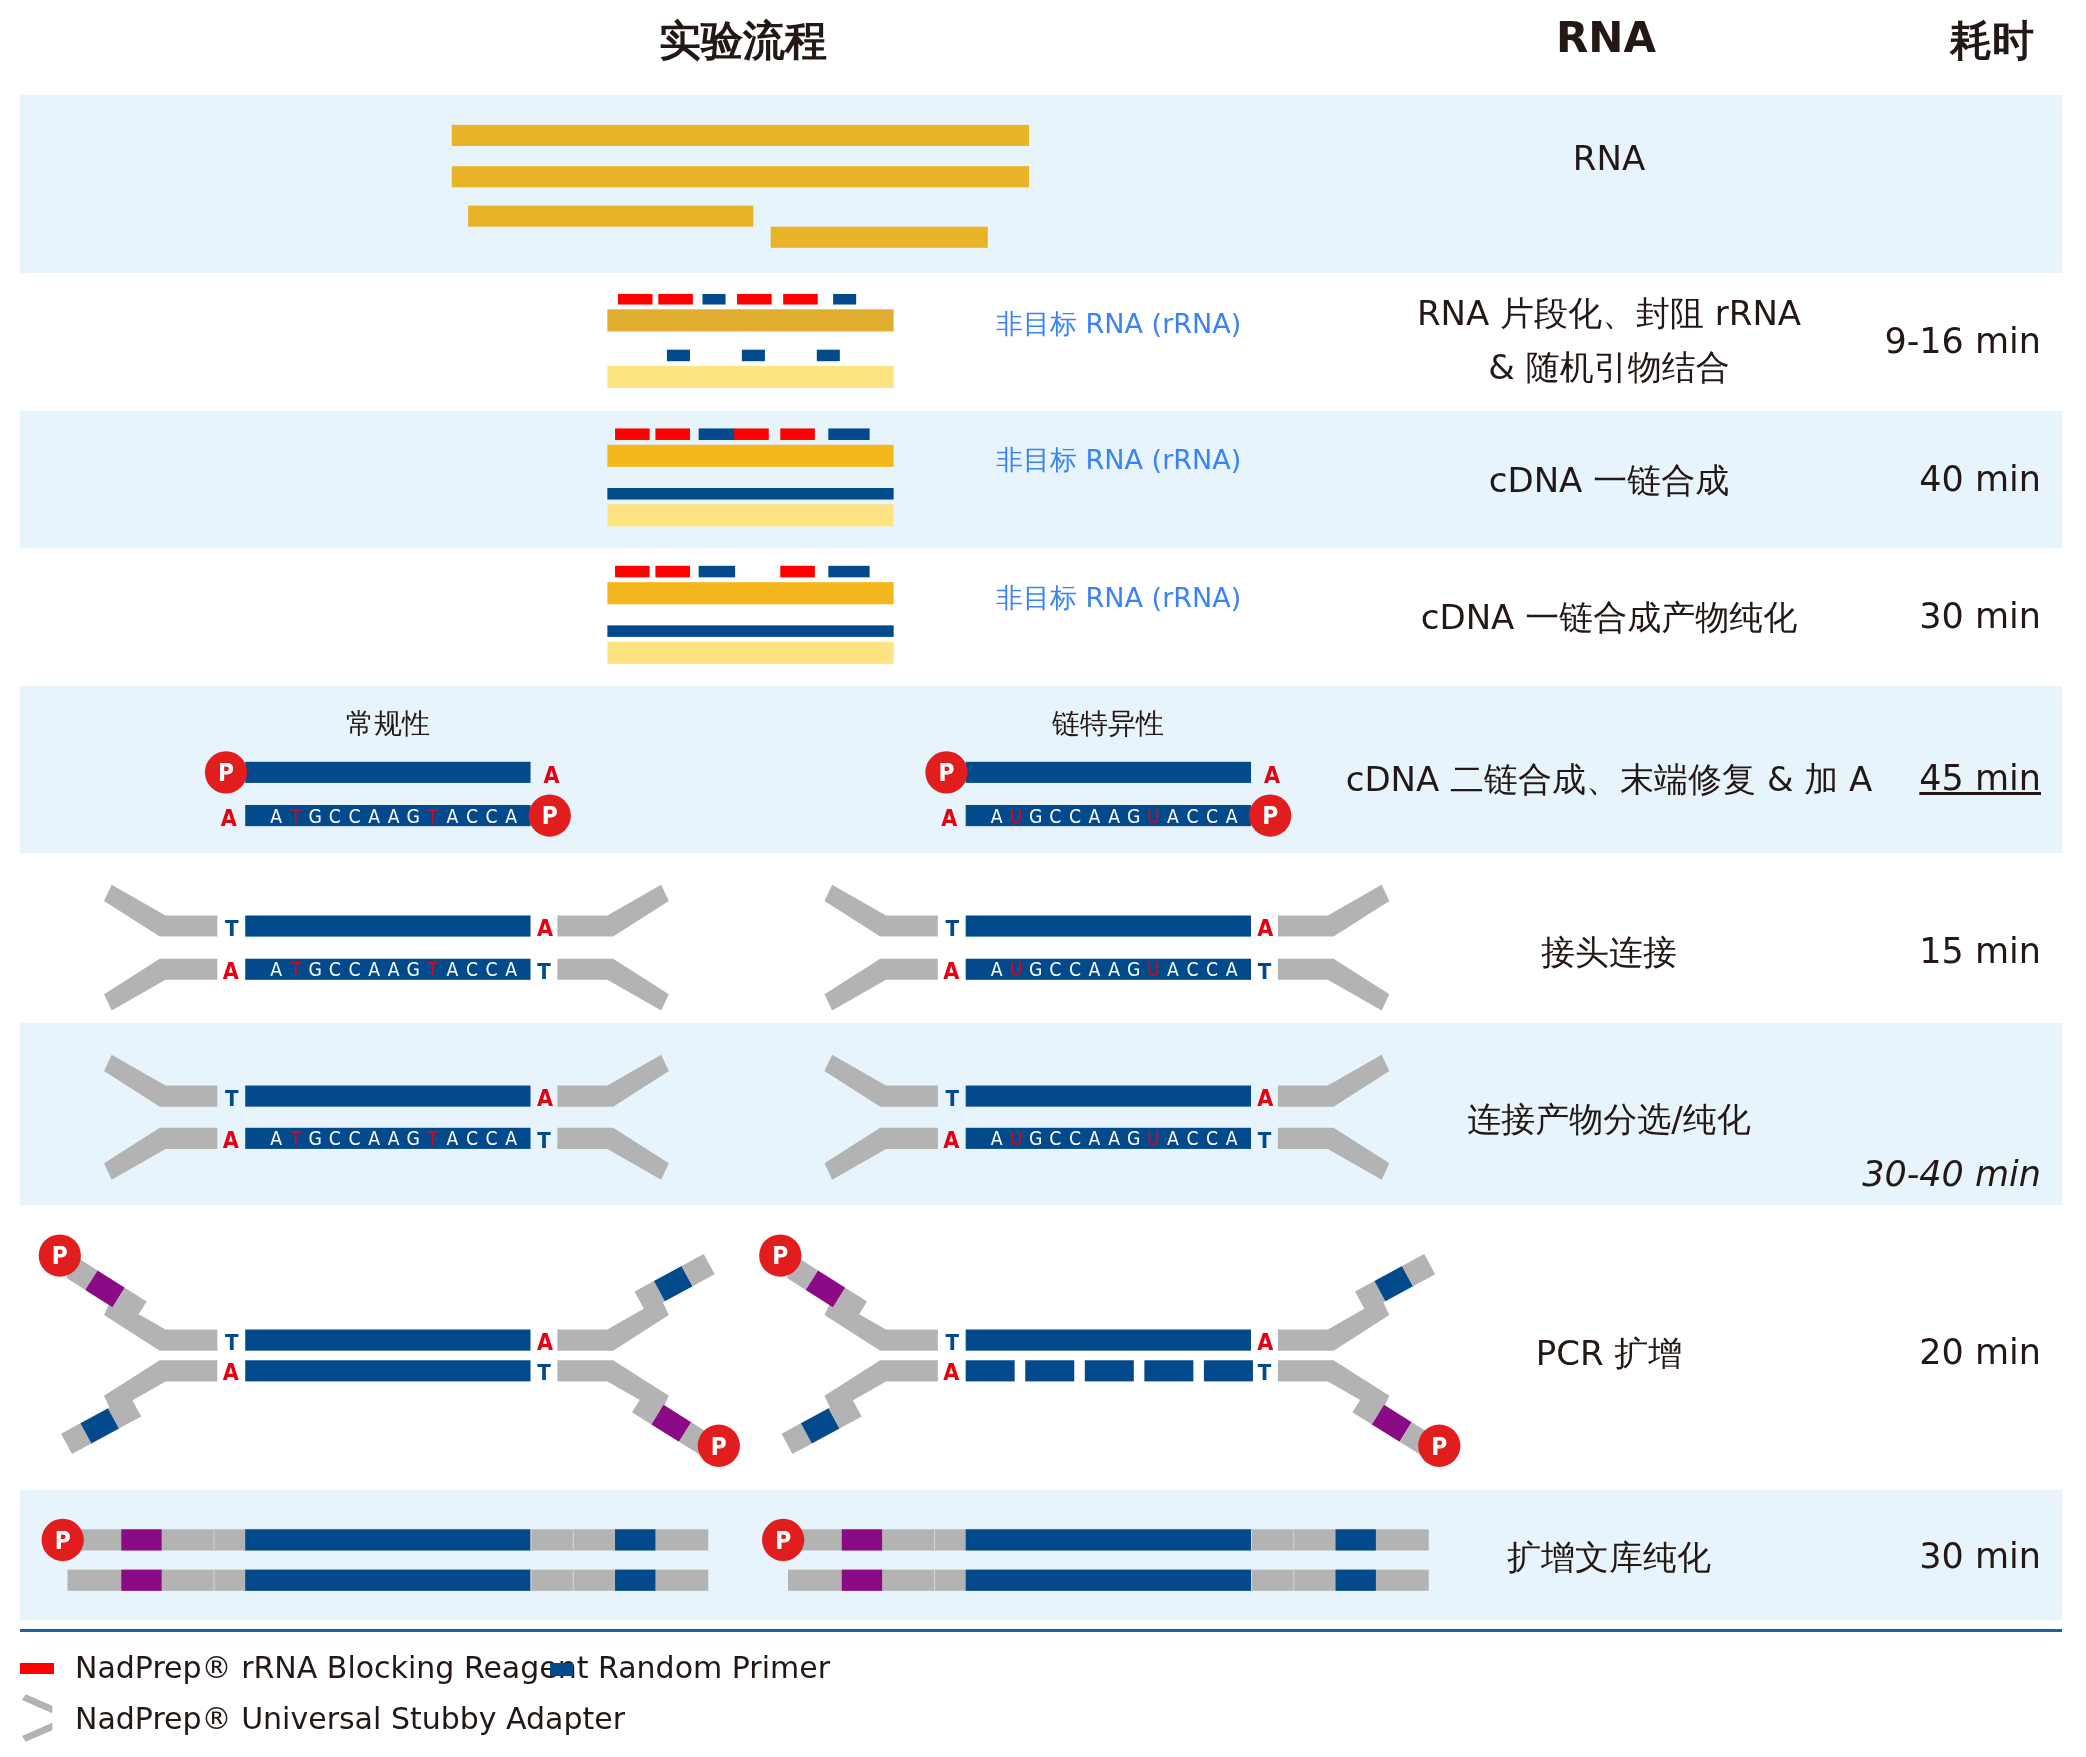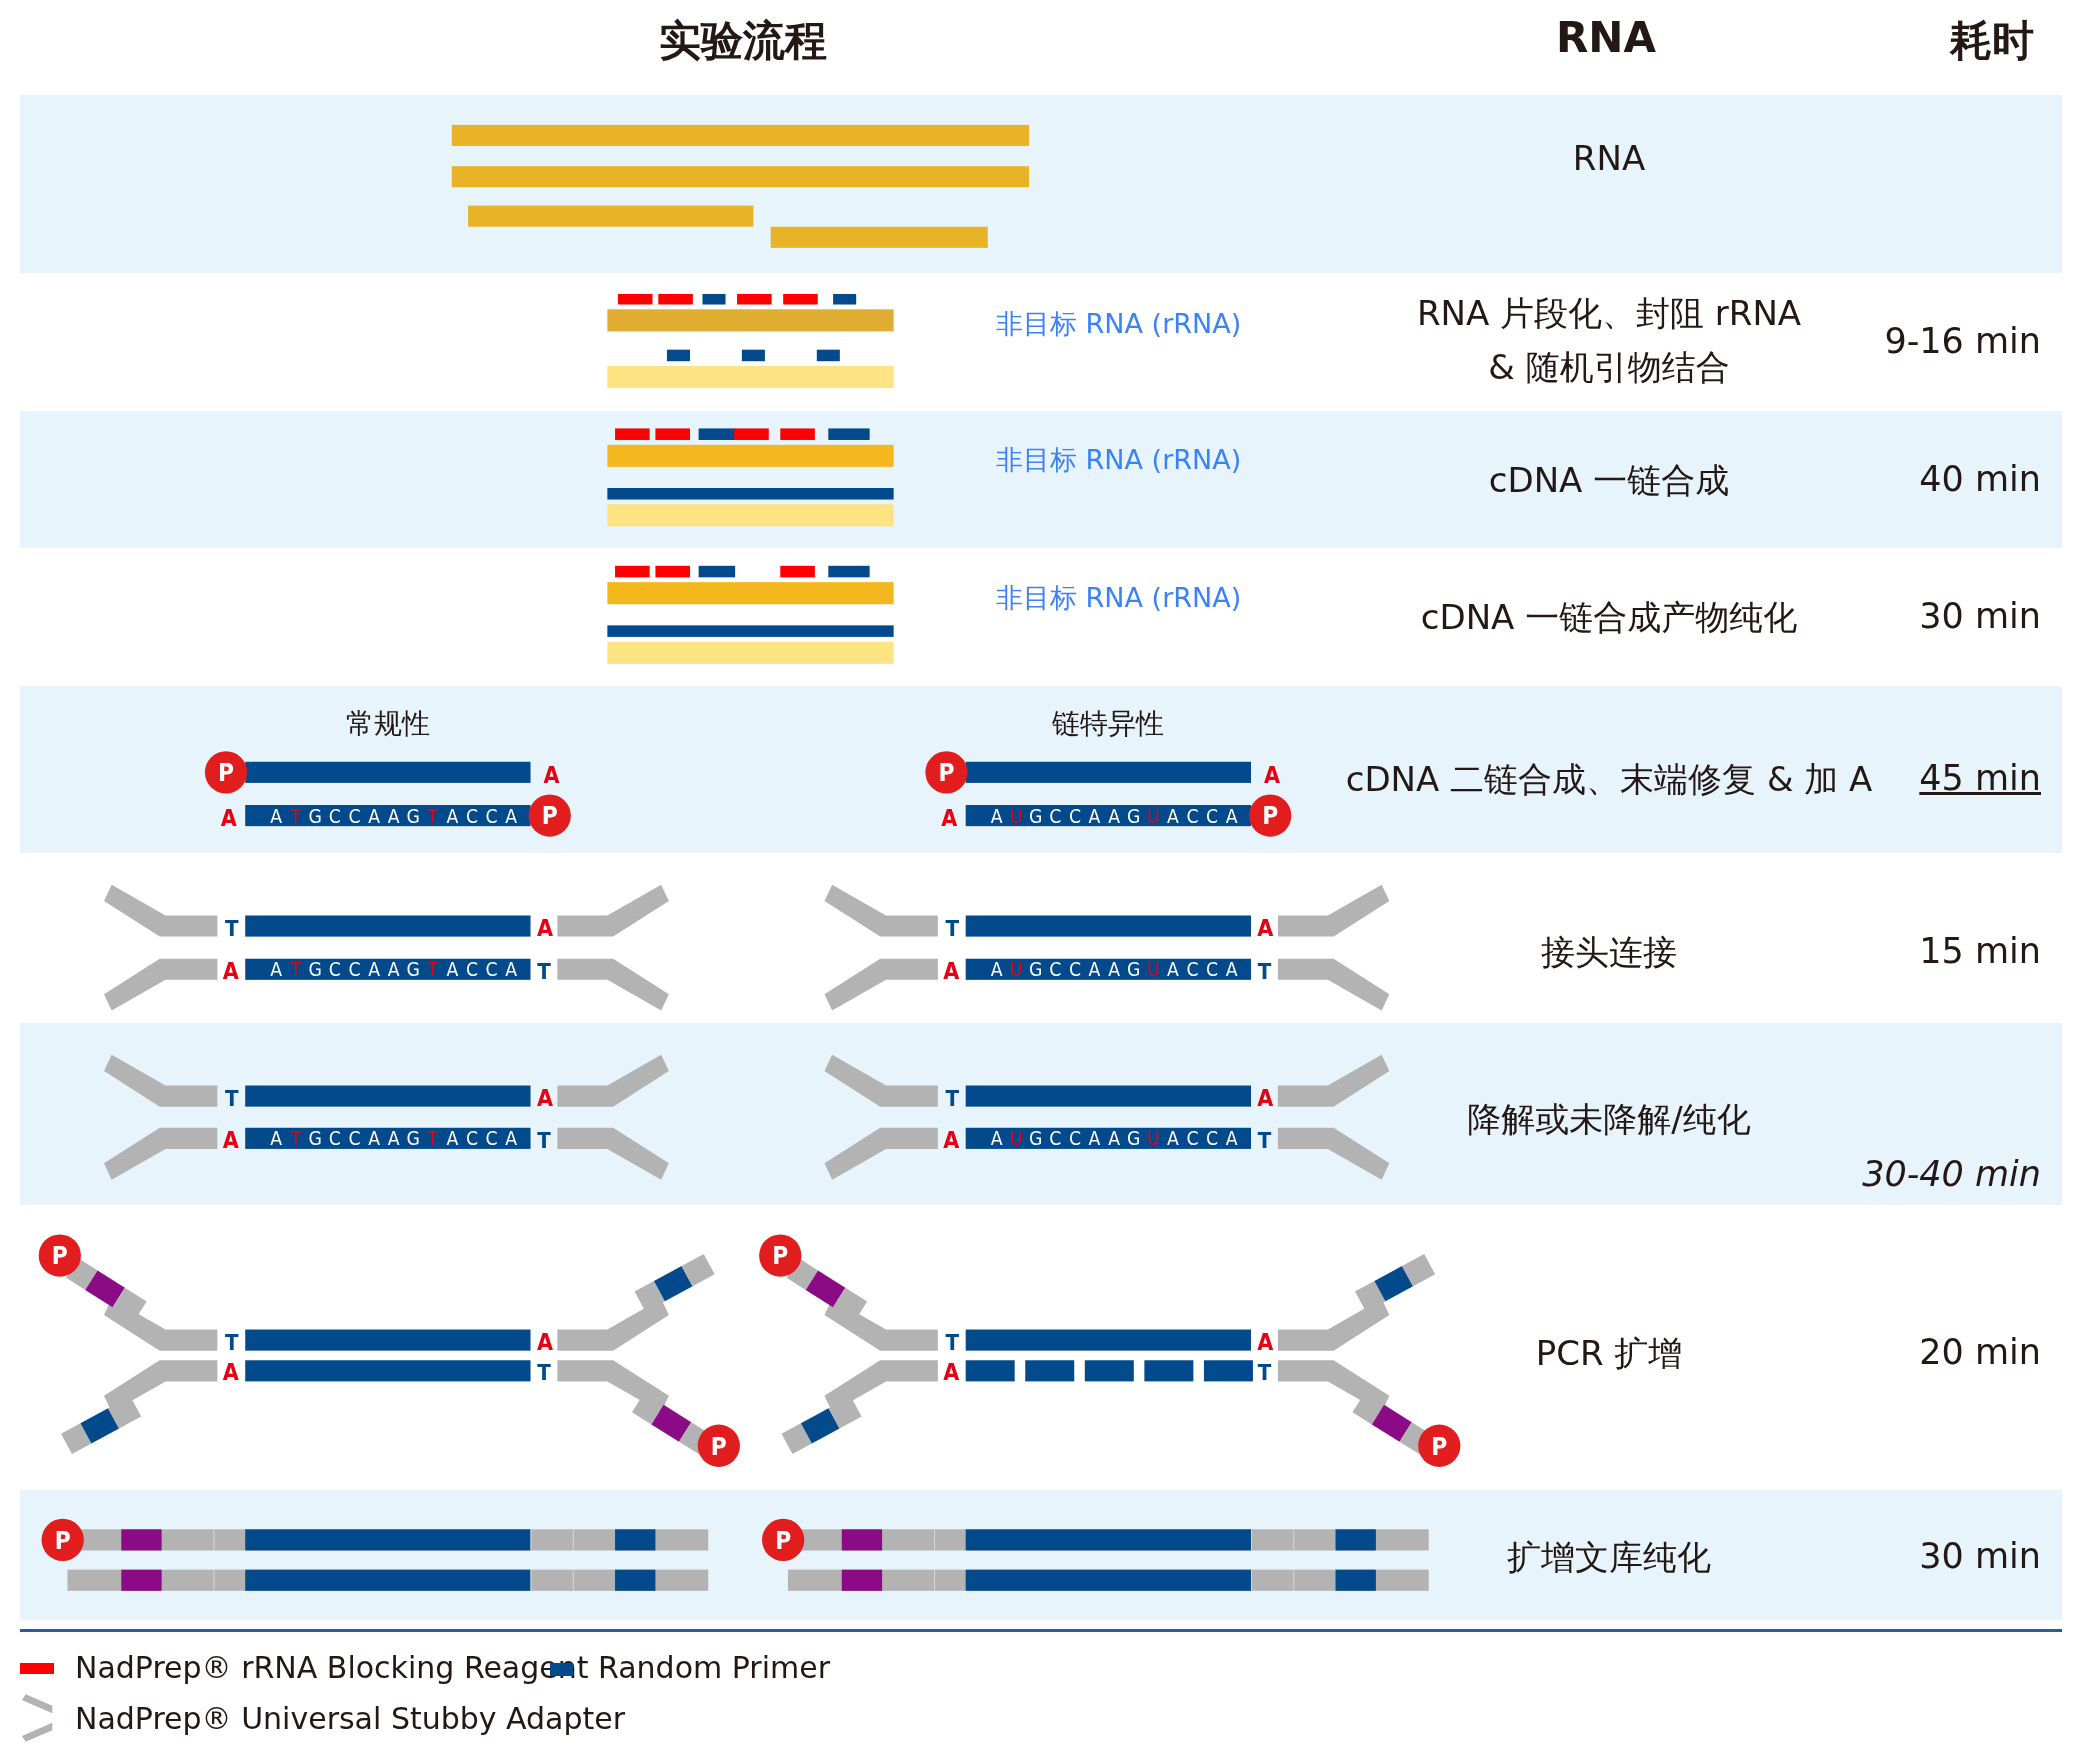--- a/index.html
+++ b/index.html
@@ -306,21 +306,21 @@
 <div class="step" style="top:590px;">
   <div>cDNA 一链合成产物纯化</div>
 </div>
 <div class="step" style="top:752px;">
   <div>cDNA 二链合成、末端修复 &amp; 加 A</div>
 </div>
 <div class="step" style="top:925px;">
   <div>接头连接</div>
 </div>
 <div class="step" style="top:1092px;">
-  <div>降解或未降解/纯化</div>
+  <div>连接产物分选/纯化</div>
 </div>
 <div class="step" style="top:1326px;">
   <div>PCR 扩增</div>
 </div>
 <div class="step" style="top:1530px;">
   <div>扩增文库纯化</div>
 </div>
 
 <div class="time" style="top:321px;">9-16 min</div>
 <div class="time" style="top:459px;">40 min</div>

